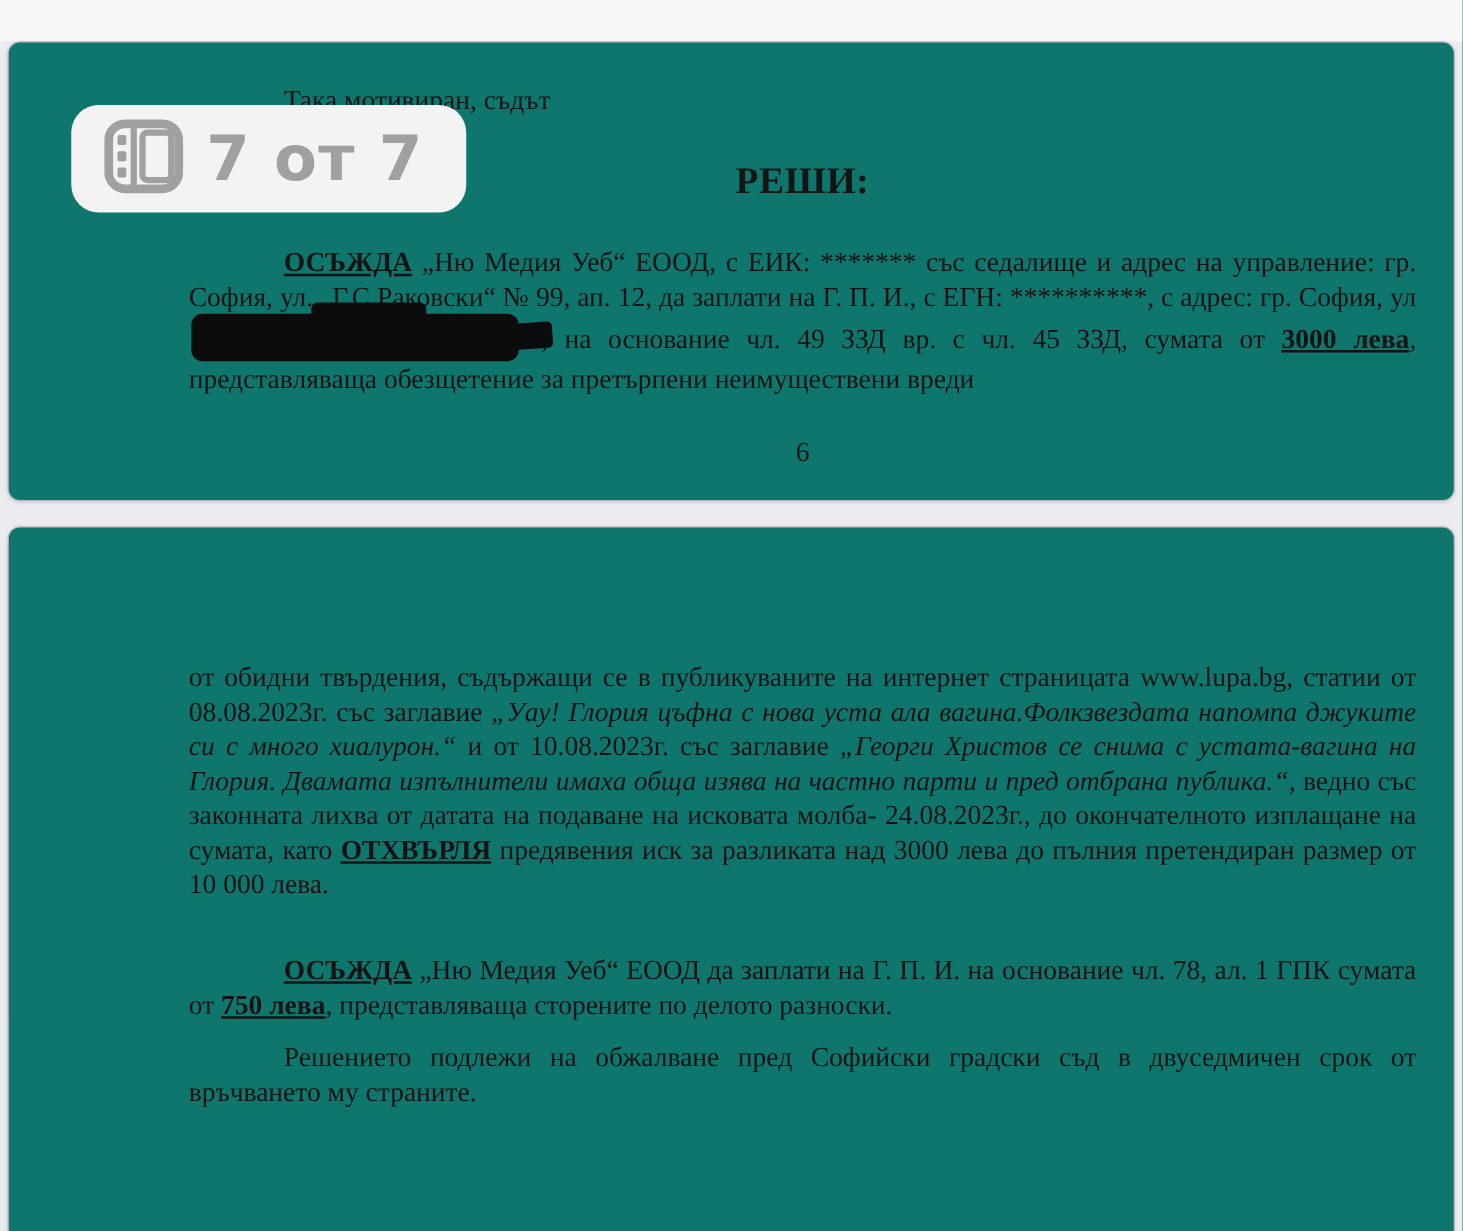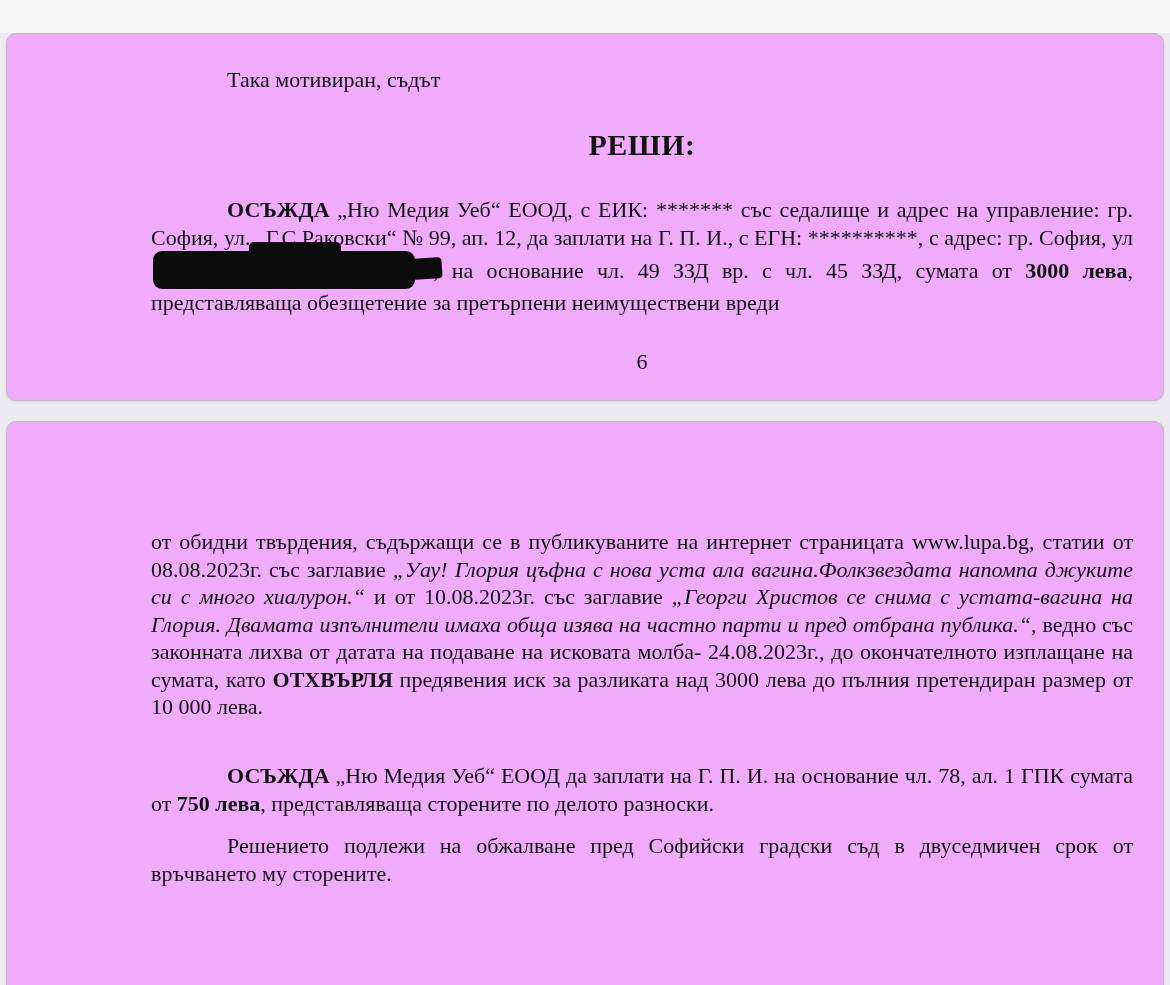--- a/index.html
+++ b/index.html
@@ -10,37 +10,37 @@
     position:relative;
     font-family:"Liberation Serif","DejaVu Serif",serif;
     color:#141414;
   }
   .top-strip {
     position:absolute; top:0; left:0; right:0; height:33px;
     background:#f7f7f8;
   }
   .page {
     position:absolute; left:6px; width:1156px;
-    background:#f0abfc;
+    background:#0f766e;
     border:1px solid #bcbcc4;
     border-radius:10px;
     box-shadow:0 1px 3px rgba(60,60,75,.14);
     overflow:hidden;
   }
   #page-6 { top:33px; height:366px; }
   #page-7 { top:421px; height:620px; }
 
   .col { position:absolute; left:144px; right:30px; }
   .doc-text {
     font-size:22px; line-height:27.5px;
     text-align:justify; text-justify:inter-word;
     color:#131313;
   }
   .indent { text-indent:76px; }
-  .b { font-weight:bold; }
+  .b { font-weight:bold;text-decoration:underline; }
   .i { font-style:italic; }
 
   .intro-line { top:10px; text-align:left; }
   .doc-heading {
     top:62px; text-align:center;
     font-weight:bold; font-size:30px; letter-spacing:.5px;margin-top:32px;
   }
   .ruling-para { top:140px; }
   .page-number { top:292px; text-align:center; }
 
@@ -92,31 +92,44 @@
 </head>
 <body>
 
 <div>
 
   <div class="top-strip"></div>
 
   <div class="page" id="page-6">
     <p class="col doc-text indent intro-line">Така мотивиран, съдът</p>
 
+    <div class="page-badge">
+      <span>
+        <svg width="64" height="64" viewBox="0 0 64 64" aria-hidden="true">
+          <rect x="4" y="6" width="56" height="52" rx="13" fill="none" stroke="#a0a0a3" stroke-width="7"></rect>
+          <line x1="24" y1="8" x2="24" y2="56" stroke="#a0a0a3" stroke-width="5"></line>
+          <rect x="11" y="15" width="7" height="8" rx="1.5" fill="#a0a0a3"></rect>
+          <rect x="11" y="28" width="7" height="8" rx="1.5" fill="#a0a0a3"></rect>
+          <rect x="11" y="41" width="7" height="8" rx="1.5" fill="#a0a0a3"></rect>
+          <rect x="31" y="13" width="23" height="38" rx="4" fill="none" stroke="#a0a0a3" stroke-width="5"></rect>
+        </svg>
+      </span>
+      <span class="page-badge-label">7 от 7</span>
+    </div>
 
     <h1 class="col doc-heading">РЕШИ:</h1>
 
     <p class="col doc-text indent ruling-para"><span class="b">ОСЪЖДА</span><span> „Ню Медия Уеб“ ЕООД, с ЕИК: ******* със седалище и адрес на управление: гр. София, ул. „Г.С.Раковски“ № 99, ап. 12, да заплати на Г. П. И., с ЕГН: **********, с адрес: гр. София, ул</span><span class="redaction"></span><span>А, на основание чл. 49 ЗЗД вр. с чл. 45 ЗЗД, сумата от </span><span class="b">3000 лева</span><span>, представляваща обезщетение за претърпени неимуществени вреди</span></p>
 
     <p class="col doc-text page-number">6</p>
   </div>
 
   <div class="page" id="page-7">
 
     <p class="col doc-text para-cont"><span>от обидни твърдения, съдържащи се в публикуваните на интернет страницата www.lupa.bg, статии от 08.08.2023г. със заглавие </span><span class="i">„Уау! Глория цъфна с нова уста ала вагина.Фолкзвездата напомпа джуките си с много хиалурон.“</span><span> и от 10.08.2023г. със заглавие </span><span class="i">„Георги Христов се снима с устата-вагина на Глория. Двамата изпълнители имаха обща изява на частно парти и пред отбрана публика.“</span><span>, ведно със законната лихва от датата на подаване на исковата молба- 24.08.2023г., до окончателното изплащане на сумата, като </span><span class="b">ОТХВЪРЛЯ</span><span> предявения иск за разликата над 3000 лева до пълния претендиран размер от 10 000 лева.</span></p>
 
     <p class="col doc-text indent para-costs"><span class="b">ОСЪЖДА</span><span> „Ню Медия Уеб“ ЕООД да заплати на Г. П. И. на основание чл. 78, ал. 1 ГПК сумата от </span><span class="b">750 лева</span><span>, представляваща сторените по делото разноски.</span></p>
 
-    <p class="col doc-text indent para-appeal">Решението подлежи на обжалване пред Софийски градски съд в двуседмичен срок от връчването му сторените.</p>
+    <p class="col doc-text indent para-appeal">Решението подлежи на обжалване пред Софийски градски съд в двуседмичен срок от връчването му страните.</p>
 
   </div>
 
 </div>
 
 </body></html>

